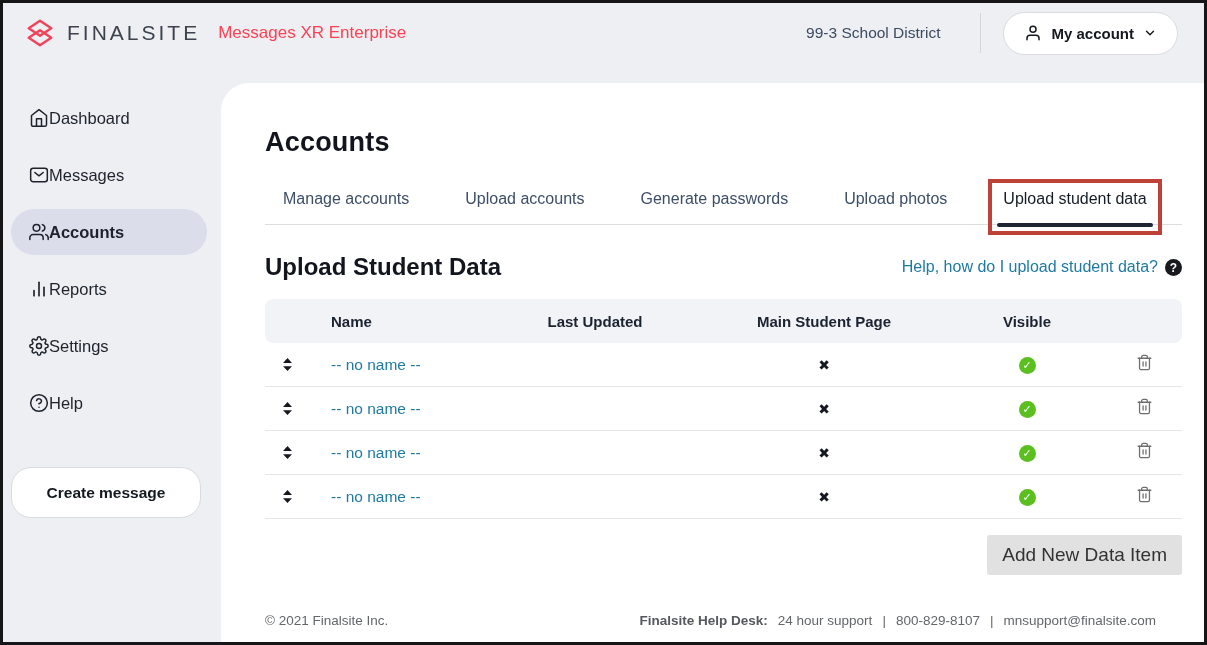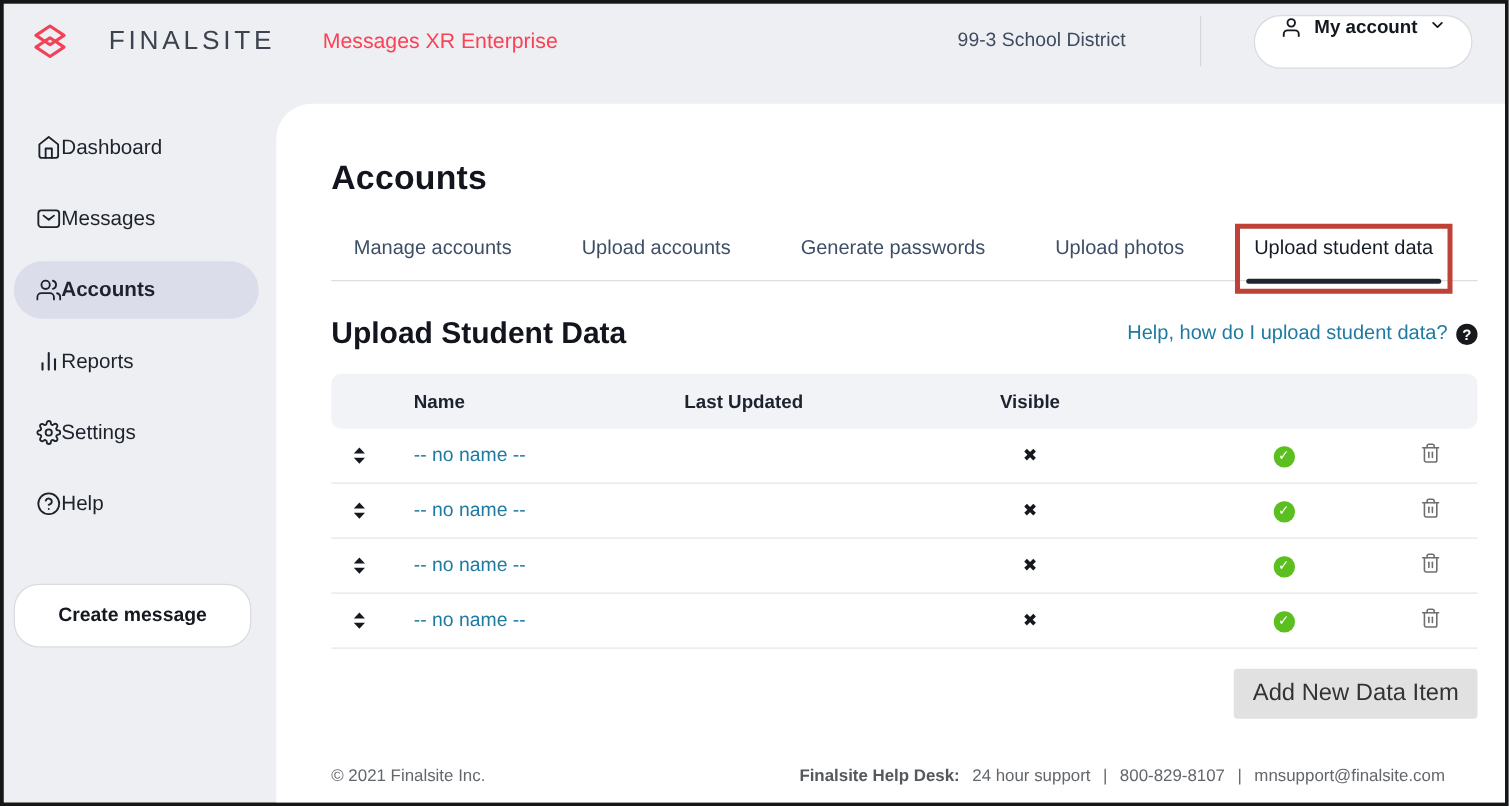--- a/index.html
+++ b/index.html
@@ -1,28 +1,28 @@
 <!DOCTYPE html>
 <html><head>
 <meta charset="utf-8">
 <style>
   * { margin:0; padding:0; box-sizing:border-box; }
   html,body { width:1207px; height:645px; }
   body { font-family:"Liberation Sans","DejaVu Sans",sans-serif; background:#edeff3; }
   .frame { width:1207px; height:645px; border:3px solid #161616; display:flex; flex-direction:column; background:#edeff3; overflow:hidden; }
 
   
-  .topbar { height:60px; flex:0 0 60px; display:flex; align-items:center; padding:0 26px 0 22px; background:#edeff3;gap:20px; }
+  .topbar { height:60px; flex:0 0 60px; display:flex; align-items:center; padding:0 26px 0 22px; background:#edeff3; }
   .logo-icon { width:30px; height:30px; margin-right:12px; }
   .brand { font-size:21px; letter-spacing:3px; color:#3d434e; font-weight:400; }
   .product { font-size:17px; color:#fa4156; margin-left:18px; font-weight:500; }
   .topbar-spacer { flex:1; }
   .district { font-size:15.5px; color:#3d4a5f; margin-right:40px; }
   .topbar-divider { width:1px; height:40px; background:#d3d6dc; margin-right:22px; }
-  .account-btn { display:flex; align-items:flex-start; gap:9px; background:#fff; border:1px solid #d9dbe0; border-radius:22px; height:43px; padding:0 20px; cursor:pointer; }
+  .account-btn { display:flex; align-items:center; gap:9px; background:#fff; border:1px solid #d9dbe0; border-radius:22px; height:43px; padding:0 20px; cursor:pointer; }
   .account-btn .label { font-size:15px; font-weight:700; color:#14181f; }
 
   
   .app-body { flex:1; display:flex; min-height:0; }
 
   
   .sidebar { width:218px; flex:0 0 218px; padding-top:32px; display:flex; flex-direction:column; }
   .nav-item { display:flex; align-items:center; height:46px; margin:0 14px 11px 8px; padding:0 0 0 18px; border-radius:24px; font-size:16.5px; color:#1d222b; cursor:pointer; }
   .nav-item.active { background:#dbddeb; font-weight:700; }
   .nav-item svg { flex:0 0 20px; }
@@ -174,20 +174,21 @@
             <span>Help, how do I upload student data?</span>
             <span class="help-badge">?</span>
           </div>
         </div>
 
         <div class="data-table">
           <div class="t-head">
             <div class="th"></div>
             <div class="th name-col">Name</div>
             <div class="th">Last Updated</div>
+            <div class="th">Main Student Page</div>
             <div class="th">Visible</div>
             <div class="th"></div>
           </div>
 
           <div class="t-row">
             <div class="cell drag-cell">
               <svg width="13" height="15" viewBox="0 0 16 18" fill="#15181e">
                   <path d="M8 1 L13.5 7 H2.5 Z"></path>
                   <path d="M8 17 L2.5 11 H13.5 Z"></path>
                 </svg>

